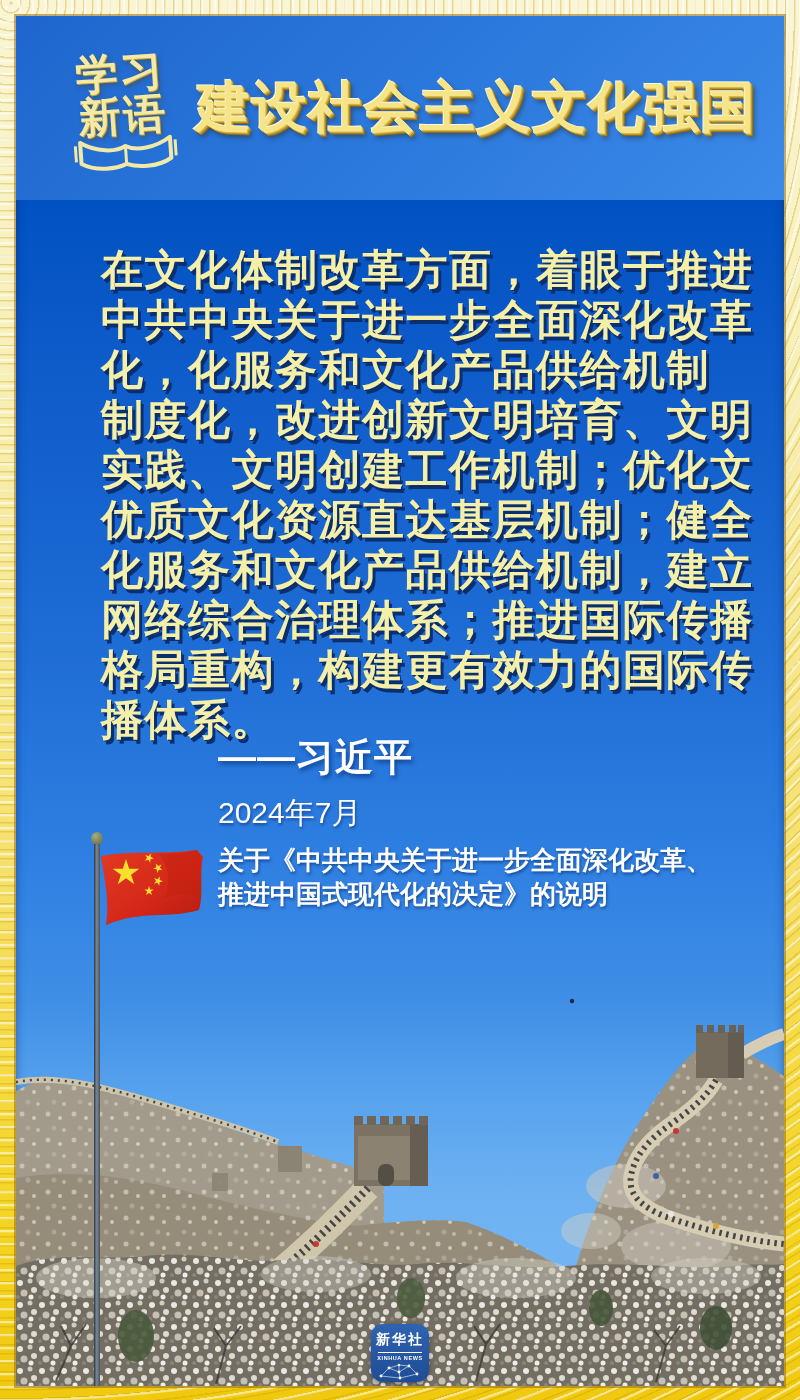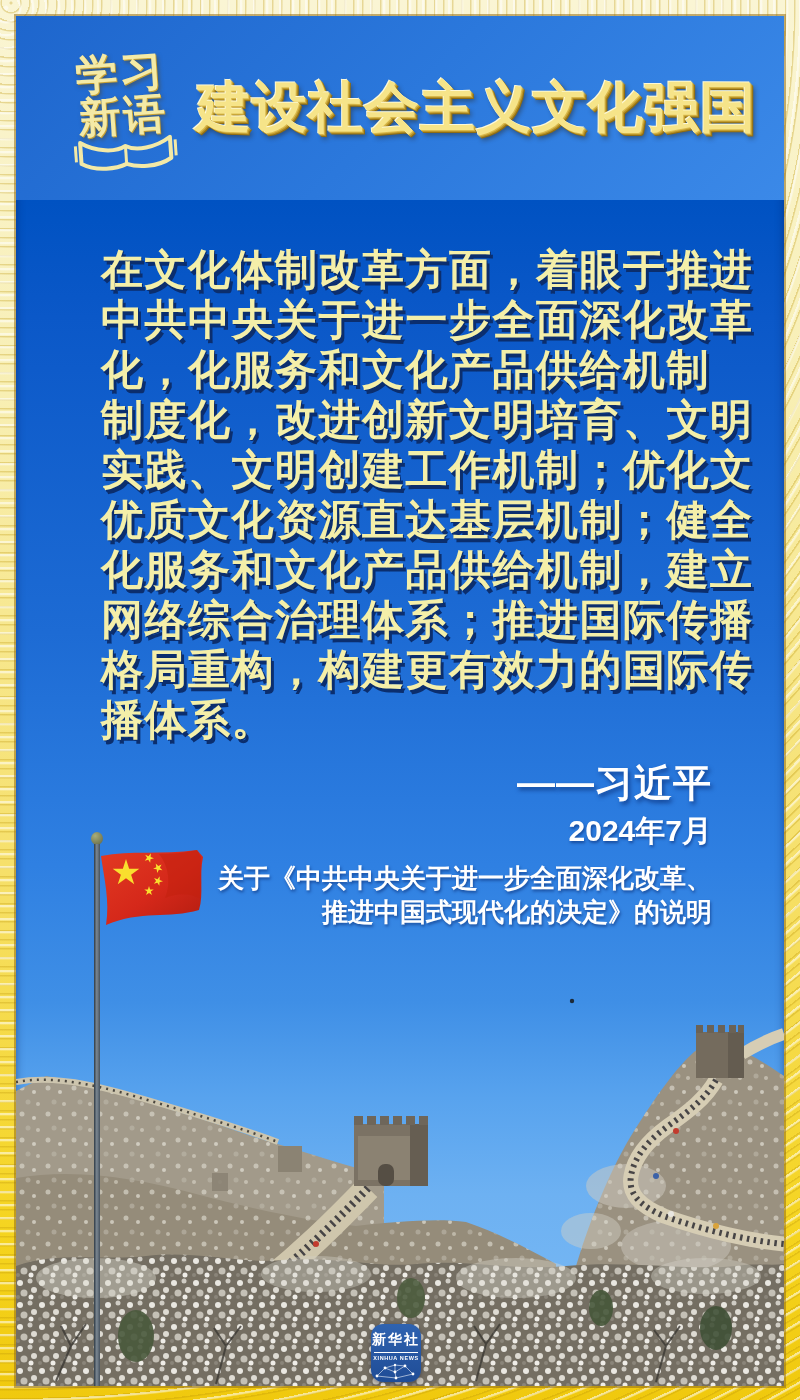--- a/index.html
+++ b/index.html
@@ -50,27 +50,27 @@
 
   
   .quote{position:absolute;top:229px;left:85px;}
   .quote .qline{
     font-size:42px;font-weight:700;line-height:50px;letter-spacing:1.5px;
     color:#f4efa9;white-space:nowrap;
     text-shadow:3px 4px 0 #0b2e6e,1px 1px 0 #0b2e6e;
   }
 
   
-  .attr{position:absolute;top:742px;right:72px;text-align:right;color:#fff;}
+  .attr{position:absolute;top:716px;right:72px;color:#fff;}
   .attr .author{
     font-size:38px;font-weight:700;letter-spacing:1px;
     text-shadow:2px 3px 4px rgba(8,40,110,.65);
   }
   .attr .date{
-    font-size:30px;font-weight:700;margin-top:2px;
+    font-size:30px;font-weight:400;margin-top:10px;
     text-shadow:1px 2px 3px rgba(8,40,110,.6);
   }
   .attr .src{
     font-size:26px;font-weight:700;line-height:34px;margin-top:9px;
     text-shadow:1px 2px 3px rgba(8,40,110,.6);
   }
 
   
   .scene{position:absolute;left:0;bottom:0;width:768px;height:460px;display:block;}
 
@@ -80,21 +80,21 @@
     z-index:5;
   }
   .pole-ball{
     position:absolute;left:75px;top:816px;width:12px;height:13px;border-radius:50%;
     background:radial-gradient(circle at 35% 30%,#a8ad7a,#5e6242);z-index:5;
   }
   .flag{position:absolute;left:83px;top:832px;z-index:6;}
 
   
   .xh{
-    position:absolute;left:355px;top:1308px;width:50px;height:58px;z-index:7;
+    position:absolute;left:355px;top:1308px;width:58px;height:58px;z-index:7;
     border-radius:12px;background:linear-gradient(180deg,#2f63b0,#1f4c96);
     box-shadow:0 1px 4px rgba(0,0,30,.4);
     display:flex;flex-direction:column;align-items:center;color:#fff;
   }
   .xh .cn{font-size:14px;font-weight:900;letter-spacing:2px;margin-top:7px;}
   .xh .bar{width:44px;height:1px;background:#fff;margin:3px 0 2px;}
   .xh .en{font-size:5.5px;font-weight:700;letter-spacing:.6px;}
   .xh svg{margin-top:2px;}
 </style>
 </head>

